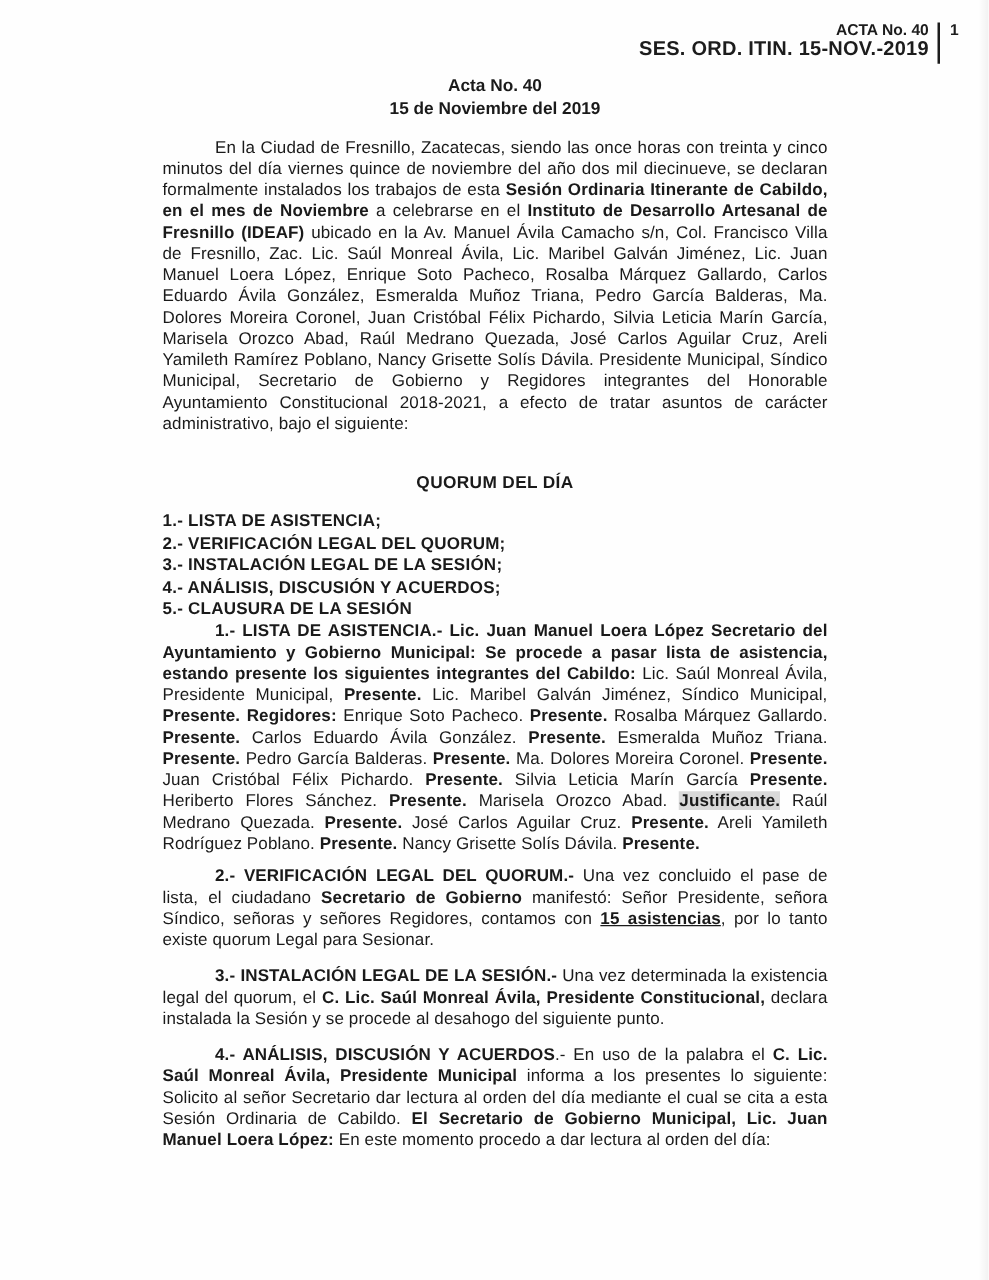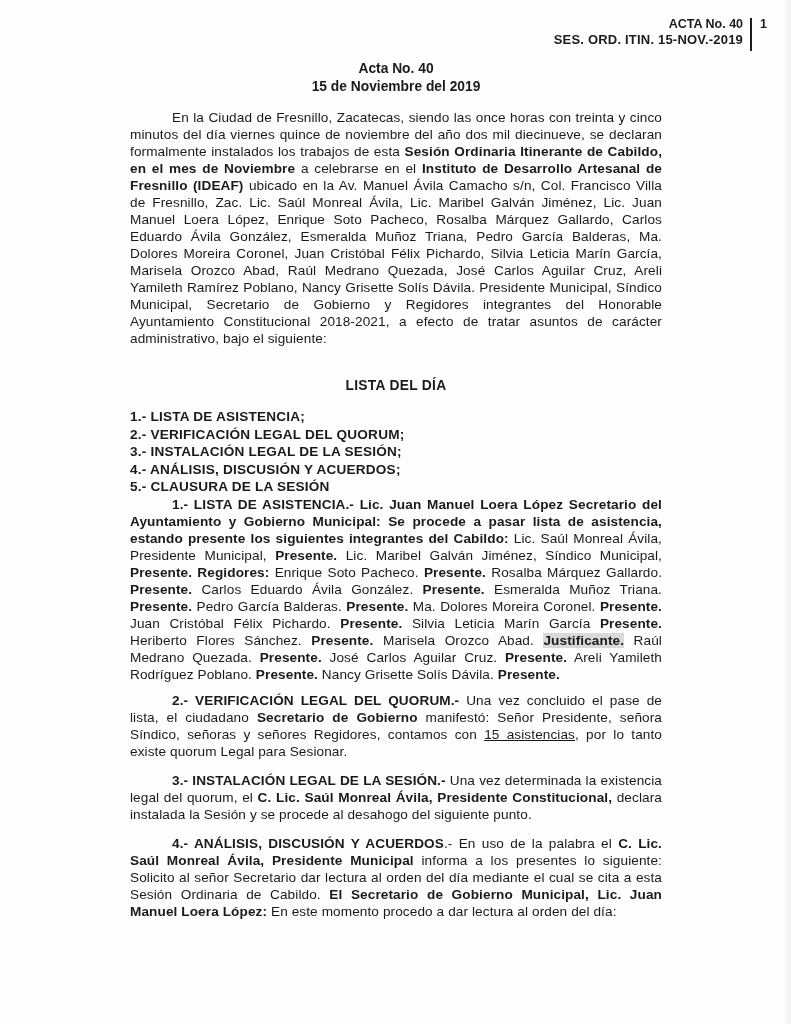--- a/index.html
+++ b/index.html
@@ -34,21 +34,21 @@
     display: flex;
     align-items: stretch;
     color: #1c1c1c;
   }
   .corner-lines {
     text-align: right;
     padding-right: 7px;
     line-height: 15px;
   }
   .corner-line1 { font-weight: bold; font-size: 12.5px; }
-  .corner-line2 { font-size: 13px; font-weight: 600; letter-spacing: 0.2px; }
+  .corner-line2 { font-size: 16px; font-weight: 600; letter-spacing: 0.2px; }
   .corner-bar {
     border-left: 2.5px solid #1c1c1c;
     margin-top: 1px;
     margin-bottom: -4px;
   }
   .corner-page {
     padding-left: 8px;
     font-weight: bold;
     font-size: 12.5px;
     line-height: 15px;
@@ -77,21 +77,21 @@
   .intro-para { margin-top: 14px; }
   .orden-heading { margin-top: 30px; letter-spacing: 0.3px; }
   .orden-list { margin-top: 14px; font-weight: bold; line-height: 17.5px; letter-spacing: 0.2px; }
   .desarrollo-heading { margin-top: 26px; letter-spacing: 0.3px; }
   .lista-para { }
   .quorum-para { margin-top: 9px; }
   .instalacion-para { margin-top: 12px; }
   .analisis-para { margin-top: 12px; }
   .seg-r { font-weight: normal; }
   .seg-b { font-weight: bold; }
-  .seg-bu { font-weight: normal; text-decoration: underline; margin-top: 24px; }
+  .seg-bu { font-weight: bold; text-decoration: underline; margin-top: 24px; }
   .seg-bh { font-weight: bold; background: #d9d9d9; }
 </style>
 </head>
 <body>
 
 <div class="page">
 
   <div class="corner-header">
     <div class="corner-lines">
       <div class="corner-line1">ACTA No. 40</div>
@@ -104,21 +104,21 @@
   <div class="doc">
 
     <div class="title-block">
       <div class="center-bold">Acta No. 40</div>
       <div class="center-bold">15 de Noviembre  del 2019</div>
     </div>
 
 
     <p class="para intro-para"><span class="seg-r">En la Ciudad de Fresnillo, Zacatecas, siendo las once horas con treinta y cinco minutos del día viernes quince de noviembre del año dos mil diecinueve, se declaran formalmente instalados los trabajos de esta </span><span class="seg-b">Sesión Ordinaria Itinerante de Cabildo, en el mes de Noviembre</span><span class="seg-r"> a celebrarse en el </span><span class="seg-b">Instituto de Desarrollo Artesanal de Fresnillo (IDEAF)</span><span class="seg-r"> ubicado en la Av. Manuel Ávila Camacho s/n, Col. Francisco Villa de Fresnillo, Zac. Lic. Saúl Monreal Ávila, Lic. Maribel Galván Jiménez, Lic. Juan Manuel Loera López, Enrique Soto Pacheco, Rosalba Márquez Gallardo, Carlos Eduardo Ávila González, Esmeralda Muñoz Triana, Pedro García Balderas, Ma. Dolores Moreira Coronel, Juan Cristóbal Félix Pichardo, Silvia Leticia Marín García, Marisela Orozco Abad, Raúl Medrano Quezada, José Carlos Aguilar Cruz, Areli Yamileth Ramírez Poblano, Nancy Grisette Solís Dávila. Presidente Municipal, Síndico Municipal, Secretario de Gobierno y Regidores integrantes del Honorable Ayuntamiento Constitucional 2018-2021, a efecto de tratar asuntos de carácter administrativo, bajo el siguiente:</span></p>
 
-    <div class="center-bold orden-heading">LISTA DEL DÍA</div>
+    <div class="center-bold orden-heading">QUORUM DEL DÍA</div>
 
     <div class="orden-list">
       <div>1.- LISTA DE ASISTENCIA;</div>
       <div>2.- VERIFICACIÓN LEGAL DEL QUORUM;</div>
       <div>3.- INSTALACIÓN LEGAL DE LA SESIÓN;</div>
       <div>4.- ANÁLISIS, DISCUSIÓN Y ACUERDOS;</div>
       <div>5.- CLAUSURA DE LA SESIÓN</div>
     </div>
 
 

